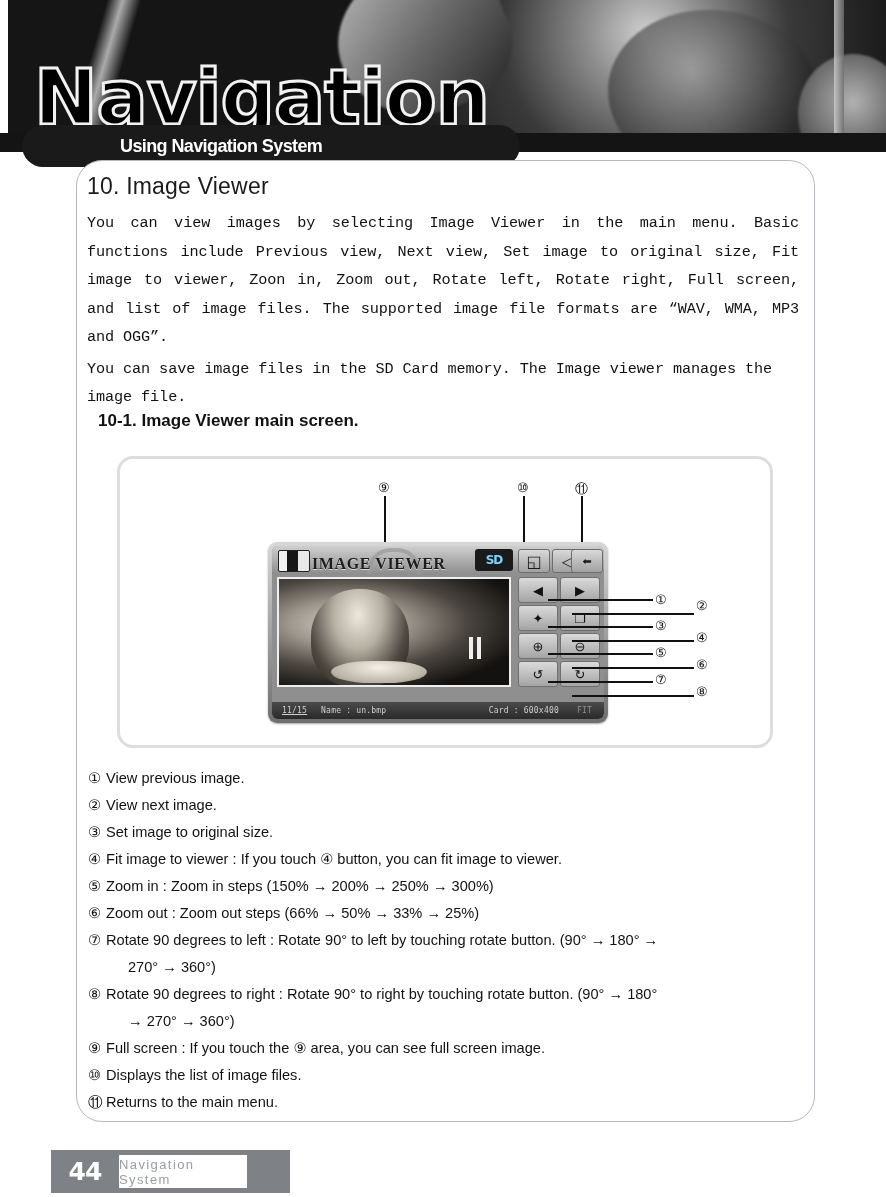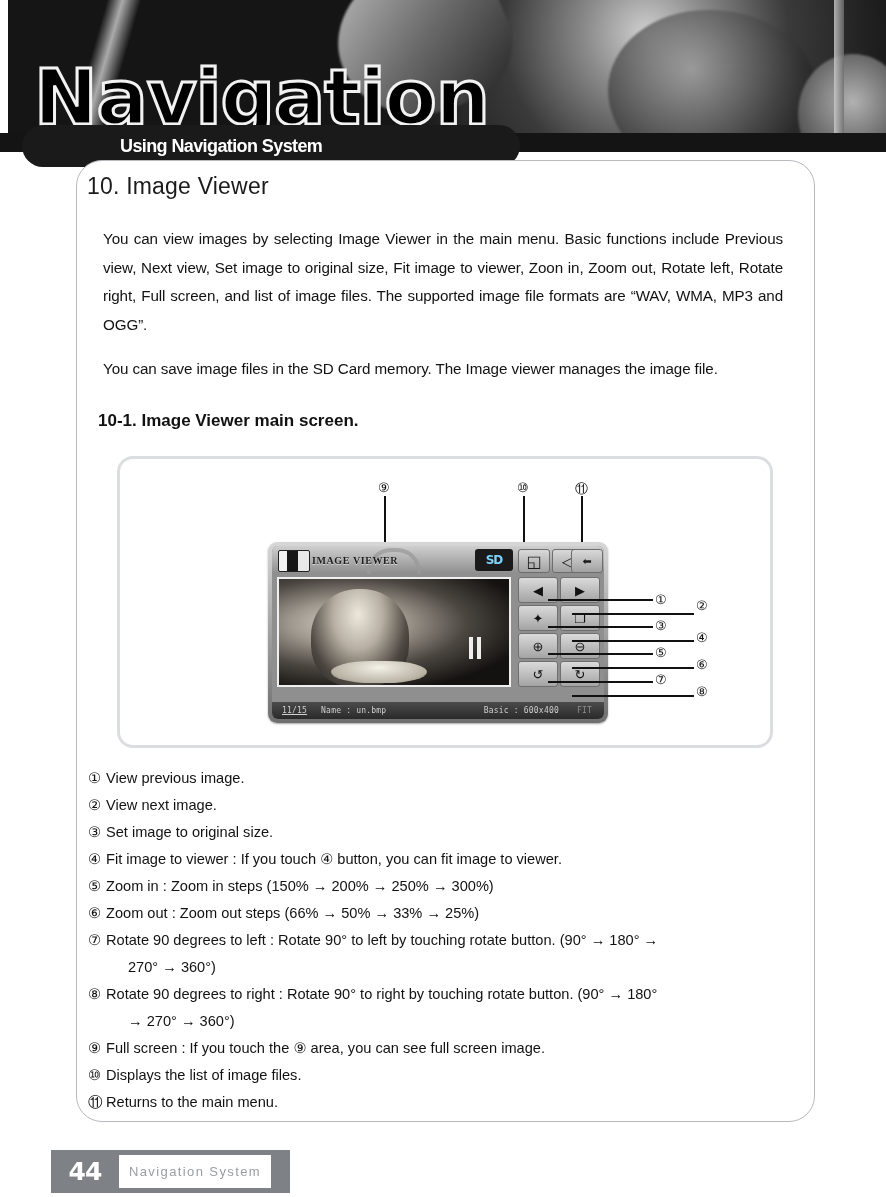--- a/index.html
+++ b/index.html
@@ -48,21 +48,21 @@
 
   
   .content-card{position:absolute;left:76px;top:160px;width:739px;height:962px;
     border:1.6px solid #b6b9bd;border-radius:26px;background:#fff;box-sizing:border-box;}
 
   h1.section-title{position:absolute;left:87px;top:173px;margin:0;font-size:23px;font-weight:400;
     color:#1b1b1b;letter-spacing:.2px;}
 
   .intro{position:absolute;left:87px;top:209px;width:712px;font-size:15.2px;line-height:28.5px;
     color:#121212;text-align:justify;letter-spacing:-.1px;}
-  .intro p{margin:16px;}
+  .intro p{margin:0;font-family:Liberation Mono, monospace;}
   .intro p.second{margin-top:3px;text-align:left;}
 
   h2.sub-title{position:absolute;left:98px;top:411px;margin:0;font-size:17px;font-weight:700;color:#111;}
 
   
   .diagram{position:absolute;left:117px;top:456px;width:656px;height:292px;
     border:3px solid #dcdde0;border-radius:16px;box-sizing:border-box;background:#fff;}
 
   .callout-top{position:absolute;font-size:13px;color:#111;}
   .lead-v{position:absolute;width:2px;background:#111;}
@@ -73,21 +73,21 @@
   
   .device{position:absolute;left:268px;top:542px;width:340px;height:181px;
     background:linear-gradient(180deg,#d7d7d7,#9c9c9c 55%,#6f6f6f);border-radius:9px;
     box-shadow:0 1px 2px rgba(0,0,0,.35);box-sizing:border-box;padding:4px;}
   .device-inner{position:relative;width:100%;height:100%;background:#8f8f8f;border-radius:6px;overflow:hidden;}
   .dev-header{position:absolute;left:0;top:0;width:100%;height:28px;
     background:linear-gradient(180deg,#cfcfcf,#8d8d8d);}
   .dev-logo{position:absolute;left:6px;top:4px;width:30px;height:20px;
     background:linear-gradient(90deg,#f2f2f2 0 28%,#161616 28% 62%,#e8e8e8 62% 100%);
     border:1.5px solid #222;border-radius:2px;}
-  .dev-title{position:absolute;left:40px;top:9px;font-size:10px;font-weight:700;letter-spacing:.6px;
+  .dev-title{position:absolute;left:40px;top:9px;font-size:16px;font-weight:700;letter-spacing:.6px;
     color:#1d1d1d;font-family:"Liberation Serif", serif;text-shadow:0 1px 0 #d8d8d8;}
   .dev-arc{position:absolute;left:95px;top:2px;width:46px;height:22px;border:4px solid #9a9a9a;
     border-bottom:none;border-radius:24px 24px 0 0;opacity:.75;}
   .hdr-btn{position:absolute;top:3px;width:30px;height:22px;border-radius:3px;
     background:linear-gradient(180deg,#d9d9d9,#a2a2a2);border:1px solid #6d6d6d;
     display:flex;align-items:center;justify-content:center;}
   .sd-btn{position:absolute;left:203px;top:3px;width:38px;height:22px;border-radius:3px;background:#1a1a1a;
     display:flex;align-items:center;justify-content:center;color:#7dd3fc;font-size:12px;font-weight:700;
     font-family:"DejaVu Sans", sans-serif;letter-spacing:-1px;}
   .photo{position:absolute;left:5px;top:31px;width:234px;height:110px;border:2px solid #efefef;
@@ -120,21 +120,21 @@
   .note{display:flex;align-items:flex-start;}
   .note .marker{width:18px;flex:0 0 18px;}
   .note .body{flex:1;}
   .note .body .cont{display:block;padding-left:22px;}
 
   
   .footer{position:absolute;left:51px;top:1150px;width:239px;height:43px;background:#7e8185;
     display:flex;align-items:center;}
   .pageno{width:68px;text-align:center;color:#fff;font-size:25px;font-weight:700;
     font-family:"DejaVu Sans", sans-serif;letter-spacing:-1px;}
-  .footer-box{width:152px;height:33px;background:#fff;display:flex;align-items:center;justify-content:center;}
+  .footer-box{width:128px;height:33px;background:#fff;display:flex;align-items:center;justify-content:center;}
   .footer-box span{color:#9a9da1;font-size:13px;letter-spacing:1.4px;}
 </style>
 </head>
 <body>
 
 <div class="banner">
   <div class="banner-photo"></div>
   <div class="banner-stripe"></div>
   <div class="banner-blob1"></div>
   <div class="banner-blob2"></div>
@@ -217,21 +217,21 @@
           <span>↺</span>
         </div>
       <div class="gbtn">
           <span>↻</span>
         </div>
     </div>
 
     <div class="statusbar">
       <span class="sb-idx">11/15</span>
       <span class="sb-name">Name : un.bmp</span>
-      <span class="sb-size">Basic : 600x400</span>
+      <span class="sb-size">Card : 600x400</span>
       <span class="sb-fit">FIT</span>
     </div>
   </div>
 </div>
 
 <div class="lead-h" style="left:548px;top:599px;width:105px;"></div>
 <div class="side-num" style="left:655px;top:592px;">①</div>
 
 <div class="lead-h" style="left:572px;top:613px;width:122px;"></div>
 <div class="side-num" style="left:696px;top:598px;">②</div>

